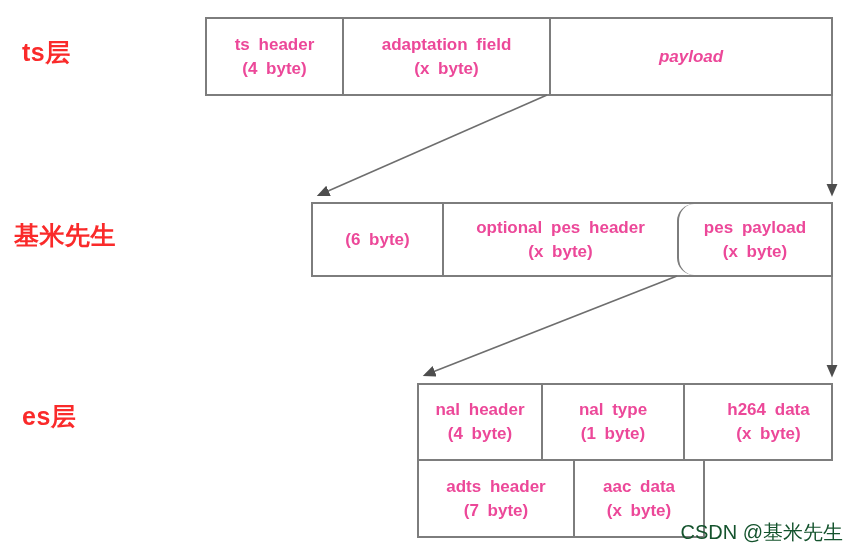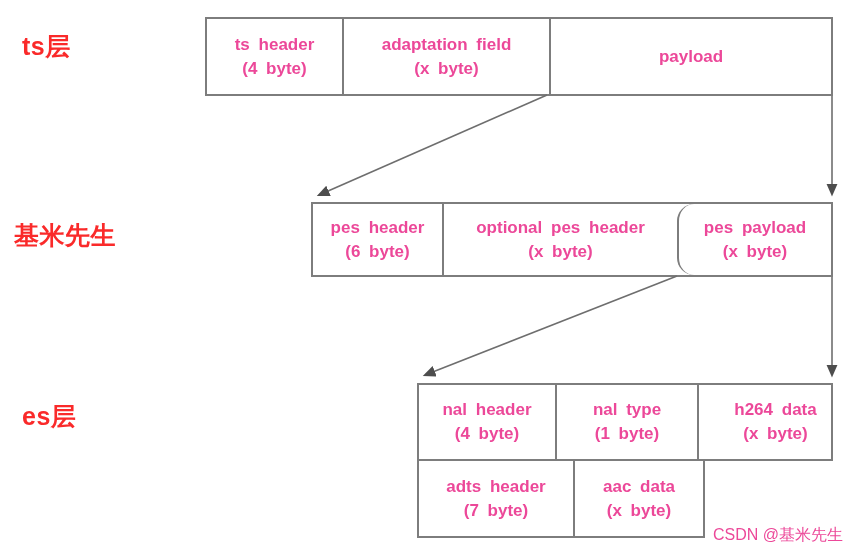--- a/index.html
+++ b/index.html
@@ -52,65 +52,64 @@
   #arrows {
     position: absolute;
     left: 0;
     top: 0;
     pointer-events: none;
   }
   .watermark {
     position: absolute;
     right: 3px;
     bottom: 7px;
-    color: #ec4899;
-    font-size: 16px;
+    color: #14532d;
+    font-size: 20px;
     white-space: nowrap;
   }
 </style>
 </head>
 <body>
 
 <div id="canvas">
 
-  <div class="layer-label" style="left:22px; top:30px;">ts层</div>
+  <div class="layer-label" style="left:22px; top:36px;">ts层</div>
   <div class="layer-label" style="left:14px; top:219px;">基米先生</div>
   <div class="layer-label" style="left:22px; top:400px;">es层</div>
 
   <div class="box-row" style="left:205px; top:17px; width:628px; height:79px;">
     <div class="cell" style="width:135px;">
       <span class="title">ts header</span>
       <span class="size">(4 byte)</span>
     </div>
     <div class="cell" style="width:207px;">
       <span class="title">adaptation field</span>
       <span class="size">(x byte)</span>
     </div>
-    <div class="cell" style="flex:1;">
+    <div class="cell" style="flex:1;font-style:italic;">
       <span class="title">payload</span>
     </div>
   </div>
 
   <div class="box-row" style="left:311px; top:202px; width:522px; height:75px;">
     <div class="cell" style="width:129px;">
-      <span class="title">pes header</span>
       <span class="size">(6 byte)</span>
     </div>
     <div class="cell" style="width:235px;">
       <span class="title">optional pes header</span>
       <span class="size">(x byte)</span>
     </div>
     <div class="cell" style="flex:1;border-radius:17px;">
       <span class="title">pes payload</span>
       <span class="size">(x byte)</span>
     </div>
   </div>
 
   <div class="box-row" style="left:417px; top:383px; width:416px; height:78px;">
-    <div class="cell" style="width:136px;">
+    <div class="cell" style="width:122px;">
       <span class="title">nal header</span>
       <span class="size">(4 byte)</span>
     </div>
     <div class="cell" style="width:142px;">
       <span class="title">nal type</span>
       <span class="size">(1 byte)</span>
     </div>
     <div class="cell" style="flex:1;padding-left:21px;">
       <span class="title">h264 data</span>
       <span class="size">(x byte)</span>

